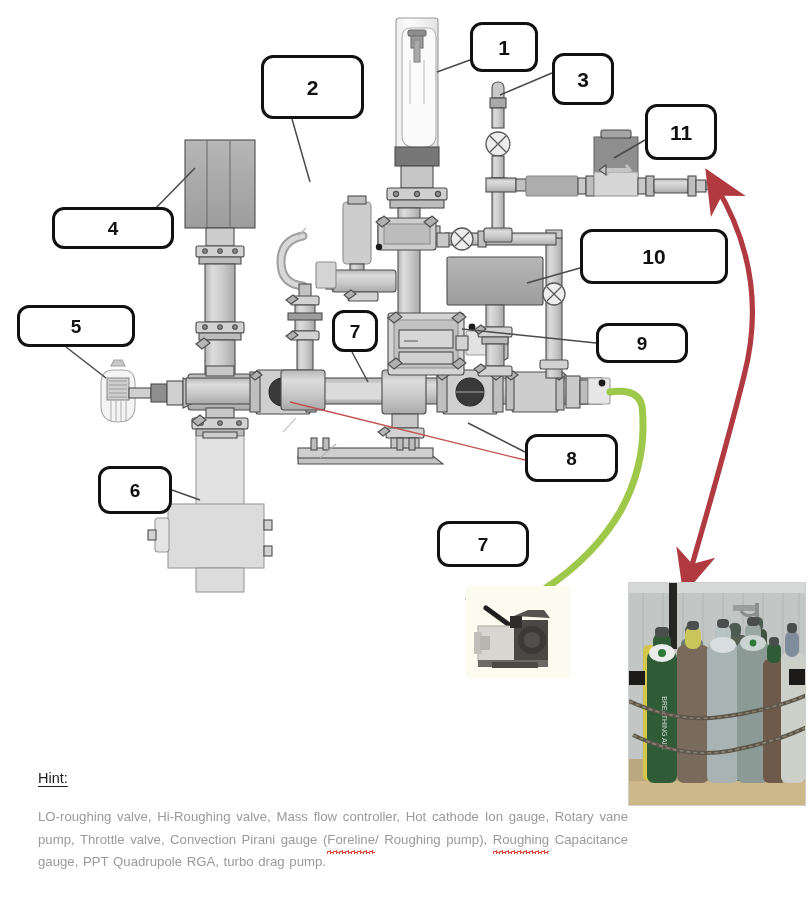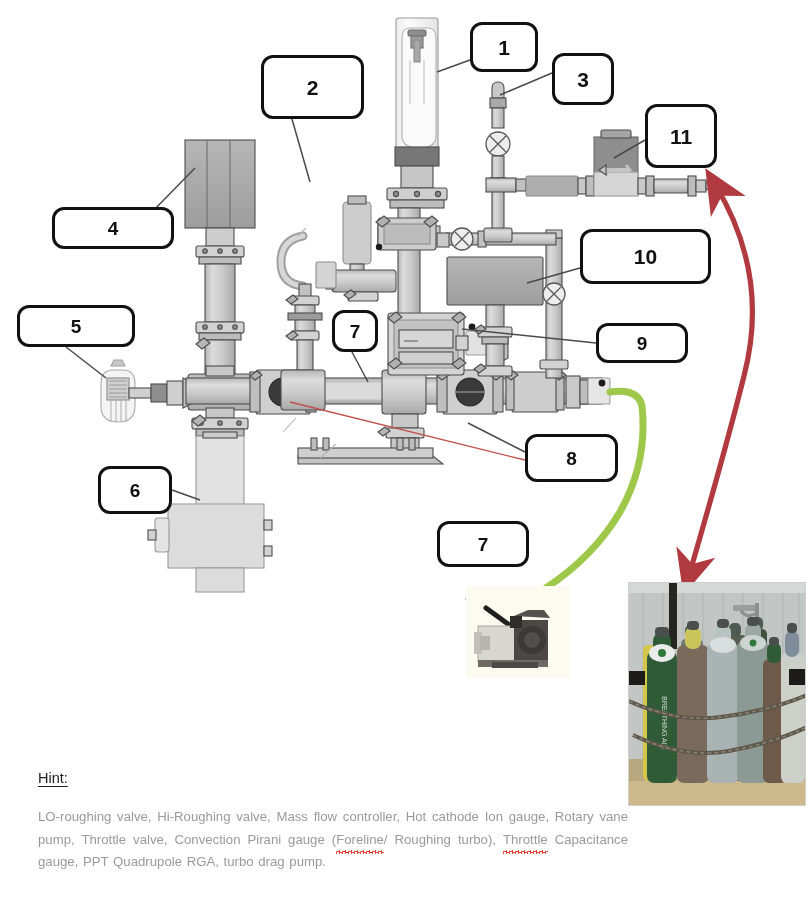--- a/index.html
+++ b/index.html
@@ -502,27 +502,27 @@
   <div id="callout-layer">
       <div class="callout" id="callout-1" style="left: 470px; top: 22px; width: 68px; height: 50px; font-size: 21px;">
         <span>1</span>
       </div>
       <div class="callout" id="callout-2" style="left: 261px; top: 55px; width: 103px; height: 64px; font-size: 21px;">
         <span>2</span>
       </div>
       <div class="callout" id="callout-3" style="left: 552px; top: 53px; width: 62px; height: 52px; font-size: 21px;">
         <span>3</span>
       </div>
-      <div class="callout" id="callout-11" style="left: 645px; top: 104px; width: 72px; height: 64px; font-size: 21px; align-items: center;">
+      <div class="callout" id="callout-11" style="left: 645px; top: 104px; width: 72px; height: 56px; font-size: 21px; align-items: center;">
         <span>11</span>
       </div>
       <div class="callout" id="callout-4" style="left: 52px; top: 207px; width: 122px; height: 42px; font-size: 19px;">
         <span>4</span>
       </div>
-      <div class="callout" id="callout-10" style="left: 580px; top: 229px; width: 131px; height: 55px; font-size: 21px;">
+      <div class="callout" id="callout-10" style="left: 580px; top: 229px; width: 148px; height: 55px; font-size: 21px;">
         <span>10</span>
       </div>
       <div class="callout" id="callout-5" style="left: 17px; top: 305px; width: 118px; height: 42px; font-size: 19px;">
         <span>5</span>
       </div>
       <div class="callout" id="callout-7" style="left: 332px; top: 310px; width: 46px; height: 42px; font-size: 19px;">
         <span>7</span>
       </div>
       <div class="callout" id="callout-9" style="left: 596px; top: 323px; width: 92px; height: 40px; font-size: 19px;">
         <span>9</span>
@@ -534,16 +534,16 @@
         <span>6</span>
       </div>
       <div class="callout" id="callout-7b" style="left: 437px; top: 521px; width: 92px; height: 46px; font-size: 19px;">
         <span>7</span>
       </div>
     </div>
 
 
   <div id="hint-block">
     <div id="hint-title">Hint:</div>
-    <p id="hint-body"><span>LO-roughing valve, Hi-Roughing valve, Mass flow controller, Hot cathode Ion gauge,</span> <span>Rotary vane pump, Throttle valve, Convection Pirani gauge (</span><span class="sq">Foreline</span><span>/ Roughing turbo),</span> <span class="sq">Throttle</span><span> Capacitance gauge, PPT Quadrupole RGA, turbo drag pump.</span></p>
+    <p id="hint-body"><span>LO-roughing valve, Hi-Roughing valve, Mass flow controller, Hot cathode Ion gauge,</span> <span>Rotary vane pump, Throttle valve, Convection Pirani gauge (</span><span class="sq">Foreline</span><span>/ Roughing pump),</span> <span class="sq">Roughing</span><span> Capacitance gauge, PPT Quadrupole RGA, turbo drag pump.</span></p>
   </div>
 
 </div>
 
 </body></html>

